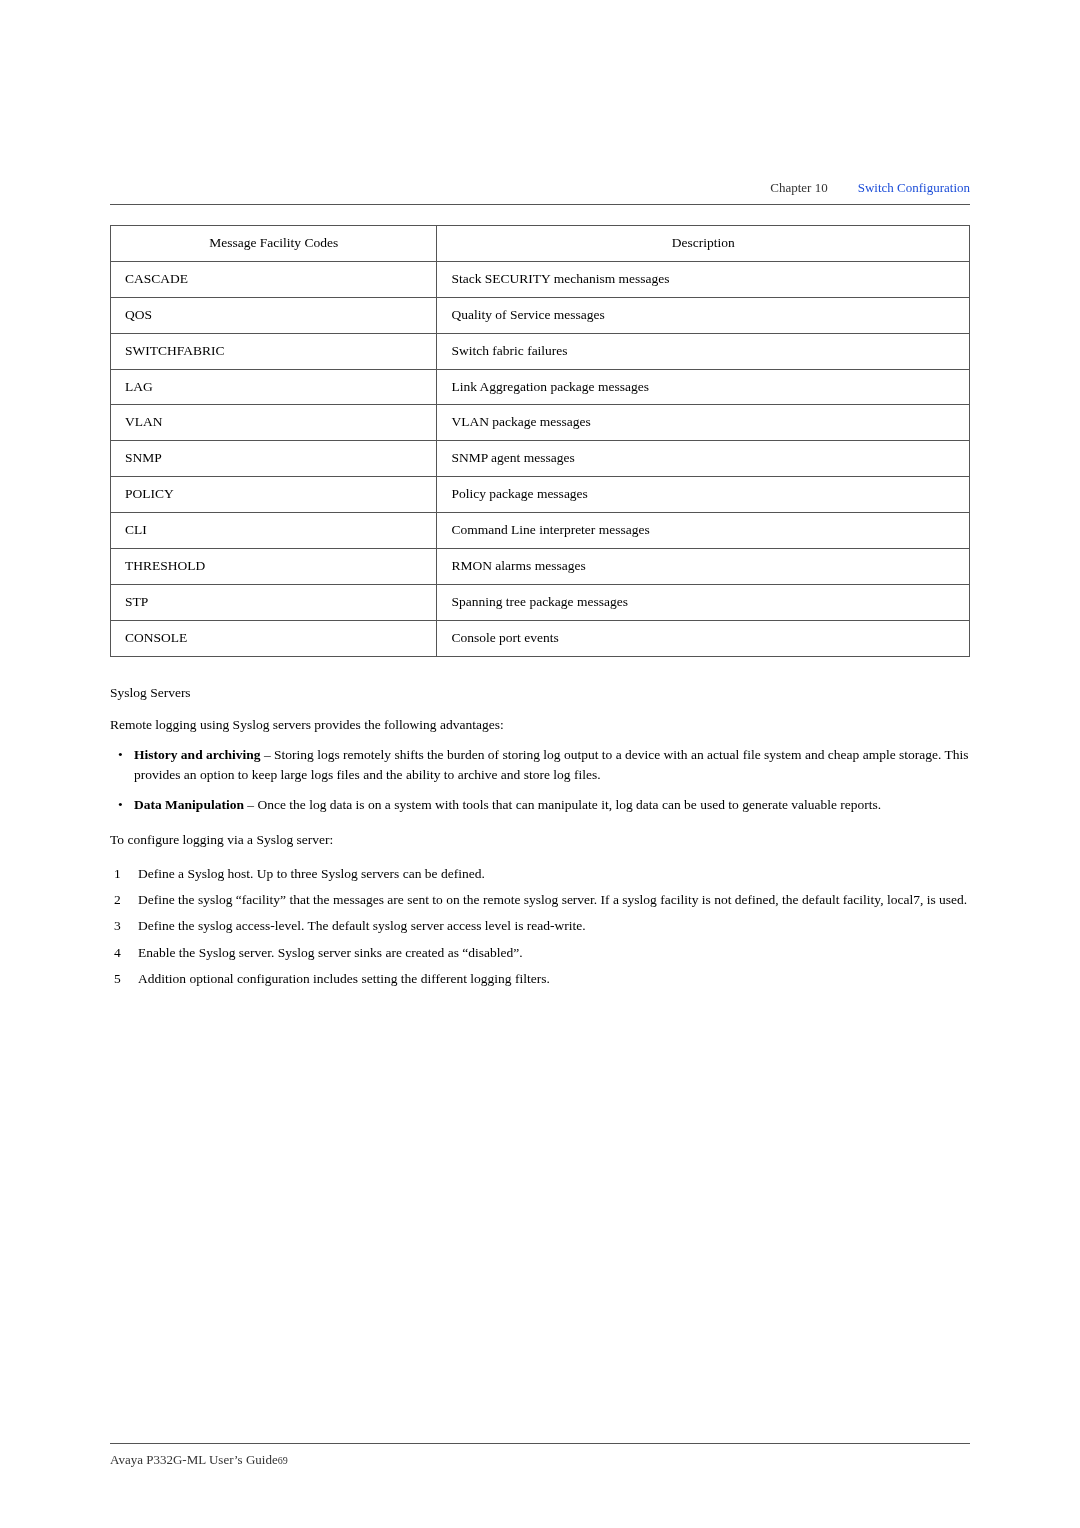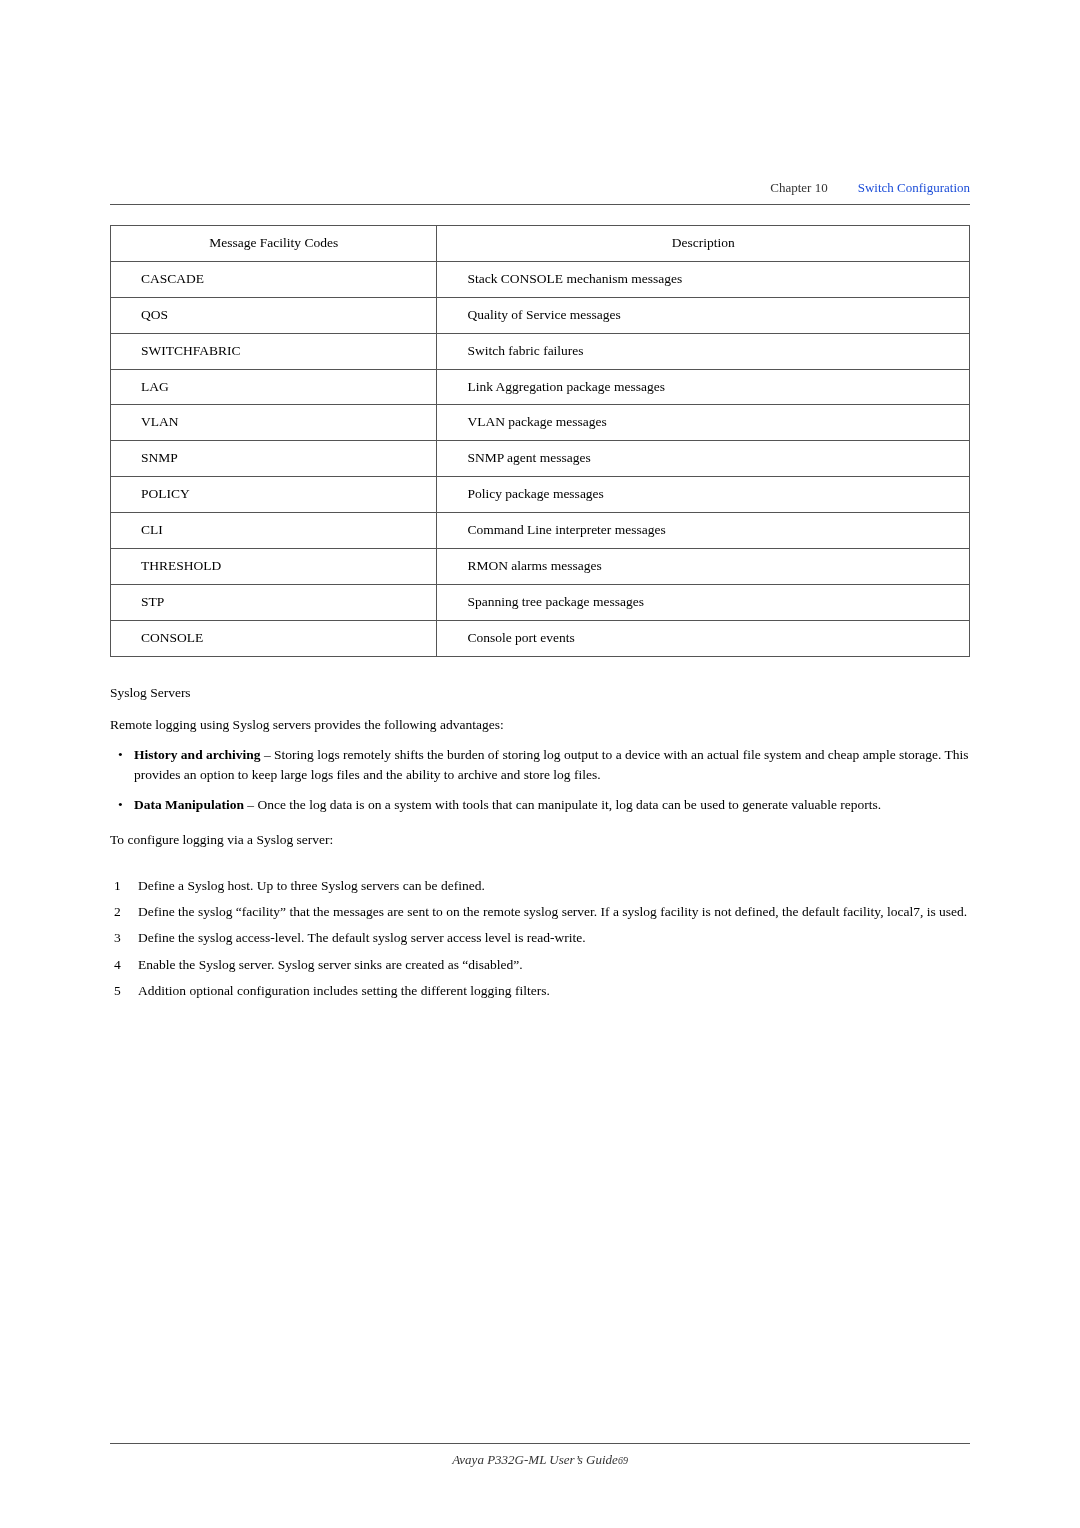--- a/index.html
+++ b/index.html
@@ -60,21 +60,21 @@
     .facility-table {
       width: 100%;
       border-collapse: collapse;
       border: 1px solid #555;
       margin-bottom: 28px;
     }
 
     .facility-table th,
     .facility-table td {
       border: 1px solid #555;
-      padding: 8px 30px;
+      padding: 8px 14px;
       vertical-align: top;
       font-size: 13.5px;
       line-height: 1.4;
     }
 
     .facility-table thead th {
       font-weight: normal;
       font-size: 13.5px;
       background: #ffffff;
     }
@@ -129,21 +129,21 @@
 
     .bullet-list li::before {
       content: "•";
       position: absolute;
       left: 8px;
       top: 0;
     }
 
     .config-intro {
       font-size: 13.5px;
-      margin-bottom: 26px;
+      margin-bottom: 14px;
       line-height: 1.5;
     }
 
     .ordered-list {
       list-style: none;
       margin: 0 0 20px 0;
       padding: 0;
     }
 
     .ordered-list li {
@@ -170,23 +170,22 @@
     }
 
     .footer-rule {
       border: none;
       border-top: 1px solid #555;
       margin-bottom: 8px;
     }
 
     .footer-content {
       display: flex;
-      justify-content: center;
+      justify-content: flex-start;
       align-items: center;
-      font-style: italic;
     }
 
     .footer-left {
       font-size: 13px;
       color: #333;
     }
 
     .footer-right {
       font-size: 10px;
       color: #333;
@@ -208,21 +207,21 @@
     <table class="facility-table">
       <thead>
         <tr>
           <th class="col-header-code">Message Facility Codes</th>
           <th class="col-header-desc">Description</th>
         </tr>
       </thead>
       <tbody id="table-body">
           <tr>
             <td class="col-code">CASCADE</td>
-            <td class="col-desc">Stack CONSOLE mechanism messages</td>
+            <td class="col-desc">Stack SECURITY mechanism messages</td>
           </tr>
           <tr>
             <td class="col-code">QOS</td>
             <td class="col-desc">Quality of Service messages</td>
           </tr>
           <tr>
             <td class="col-code">SWITCHFABRIC</td>
             <td class="col-desc">Switch fabric failures</td>
           </tr>
           <tr>

